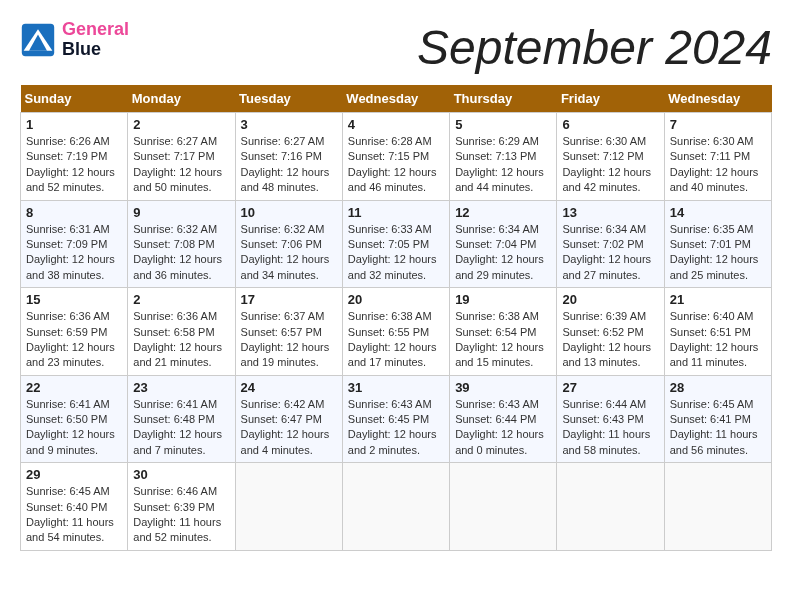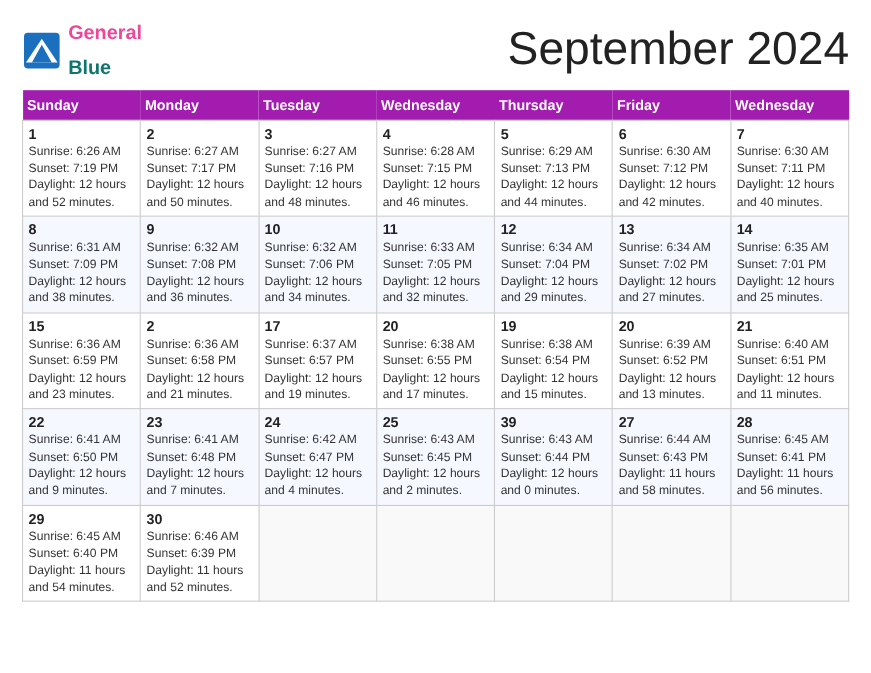--- a/index.html
+++ b/index.html
@@ -31,35 +31,36 @@
       color: #ec4899;
     }
     .logo-icon {
       width: 36px;
       height: 36px;
     }
     .title-block {
       text-align: right;
     }
     .month-title {
-      font-size: 42px;
+      font-size: 48px;
       font-weight: normal;
       color: #222;
+      font-style: italic;
     }
     .location {
       font-size: 14px;
       color: #555;
     }
     table {
       width: 100%;
       border-collapse: collapse;
       font-size: 11px;
     }
     th {
-      background: #a21caf;
+      background: #a16207;
       color: #fff;
       padding: 6px 4px;
       text-align: left;
       font-size: 13px;
       font-weight: bold;
     }
     td {
       border: 1px solid #ccc;
       vertical-align: top;
       padding: 4px 5px;
@@ -92,21 +93,21 @@
 
 <div class="header">
   <div class="logo">
     <svg class="logo-icon" viewBox="0 0 40 40" width="40" height="40">
       <rect x="2" y="2" width="36" height="36" rx="4" fill="#1a6fbe"></rect>
       <polygon points="20,8 36,32 4,32" fill="white"></polygon>
       <polygon points="20,14 30,32 10,32" fill="#1a6fbe"></polygon>
     </svg>
     <div class="logo-text">
       <div><span>General</span></div>
-      <div style="color:#0f766e;margin-top:12px;">Blue</div>
+      <div style="color:#0f172a;">Blue</div>
     </div>
   </div>
   <div class="title-block">
     <div class="month-title">September 2024</div>
   </div>
 </div>
 
 <table>
   <thead>
     <tr>
@@ -313,21 +314,21 @@
       </td>
         <td>
         <span class="day-num">24</span>
         <div class="cell-content">
           Sunrise: 6:42 AM<br>
           Sunset: 6:47 PM<br>
           Daylight: 12 hours and 4 minutes.
         </div>
       </td>
         <td>
-        <span class="day-num">25</span>
+        <span class="day-num">31</span>
         <div class="cell-content">
           Sunrise: 6:43 AM<br>
           Sunset: 6:45 PM<br>
           Daylight: 12 hours and 2 minutes.
         </div>
       </td>
         <td>
         <span class="day-num">39</span>
         <div class="cell-content">
           Sunrise: 6:43 AM<br>

